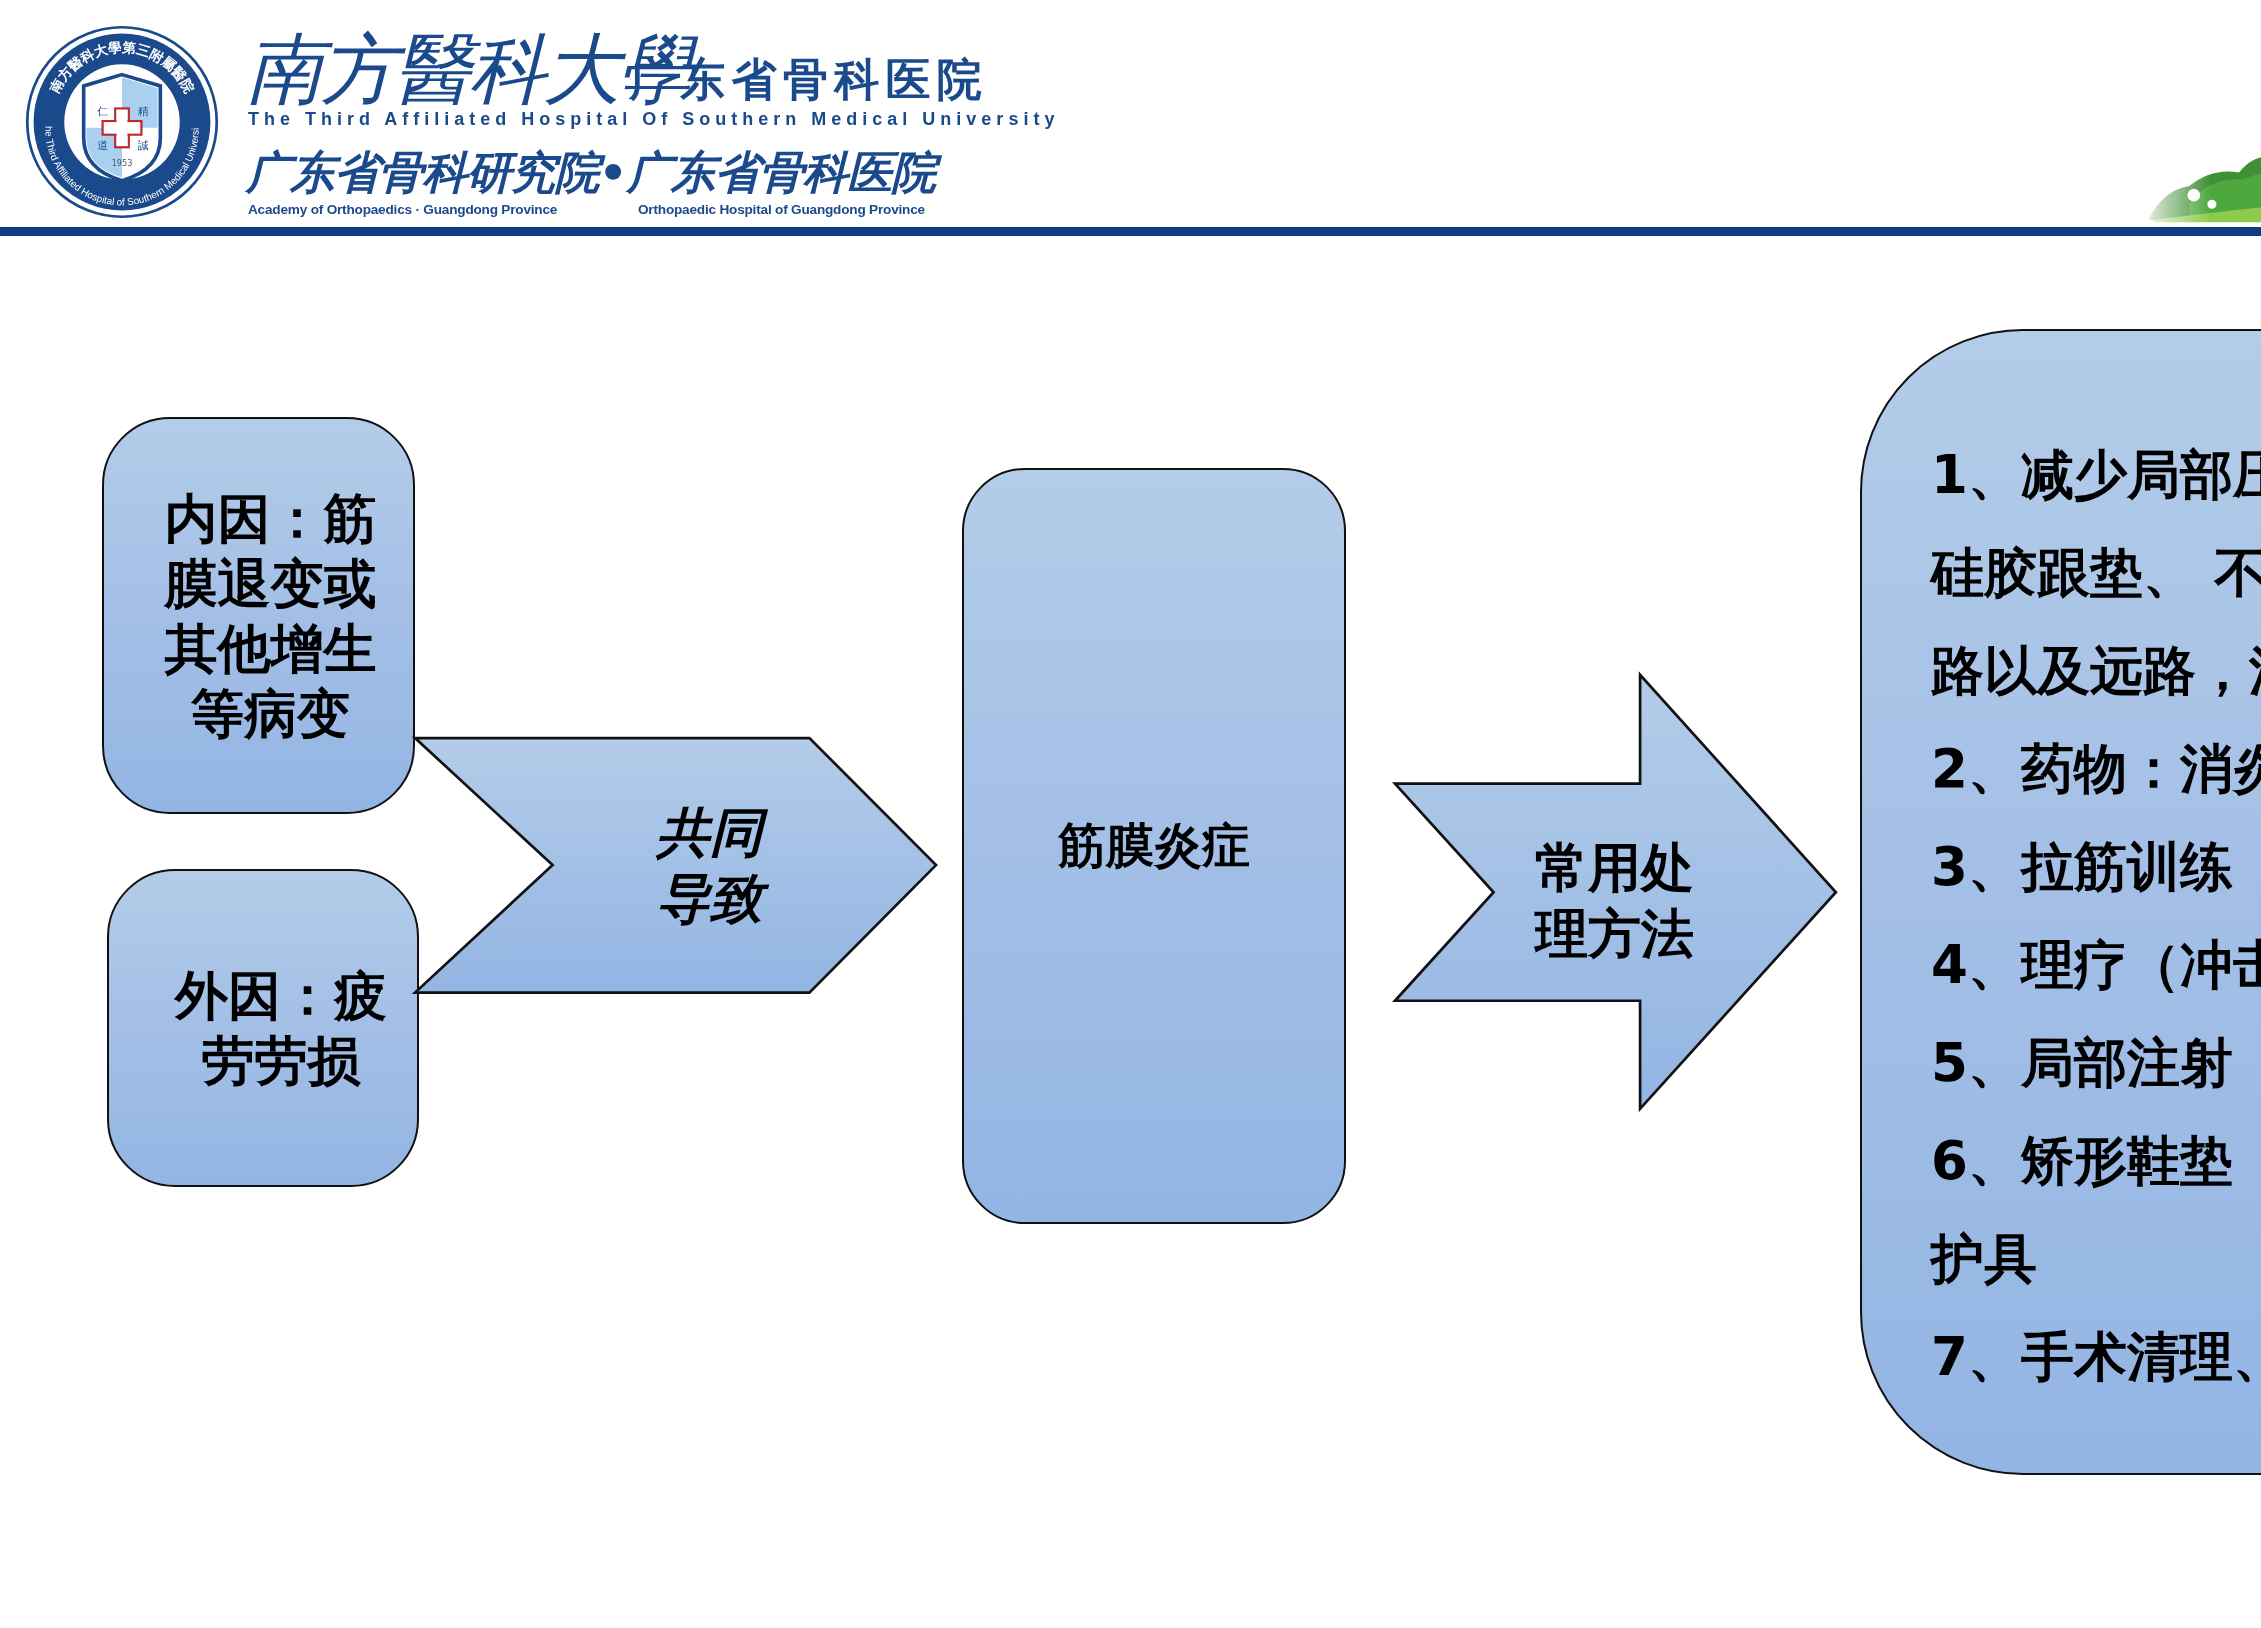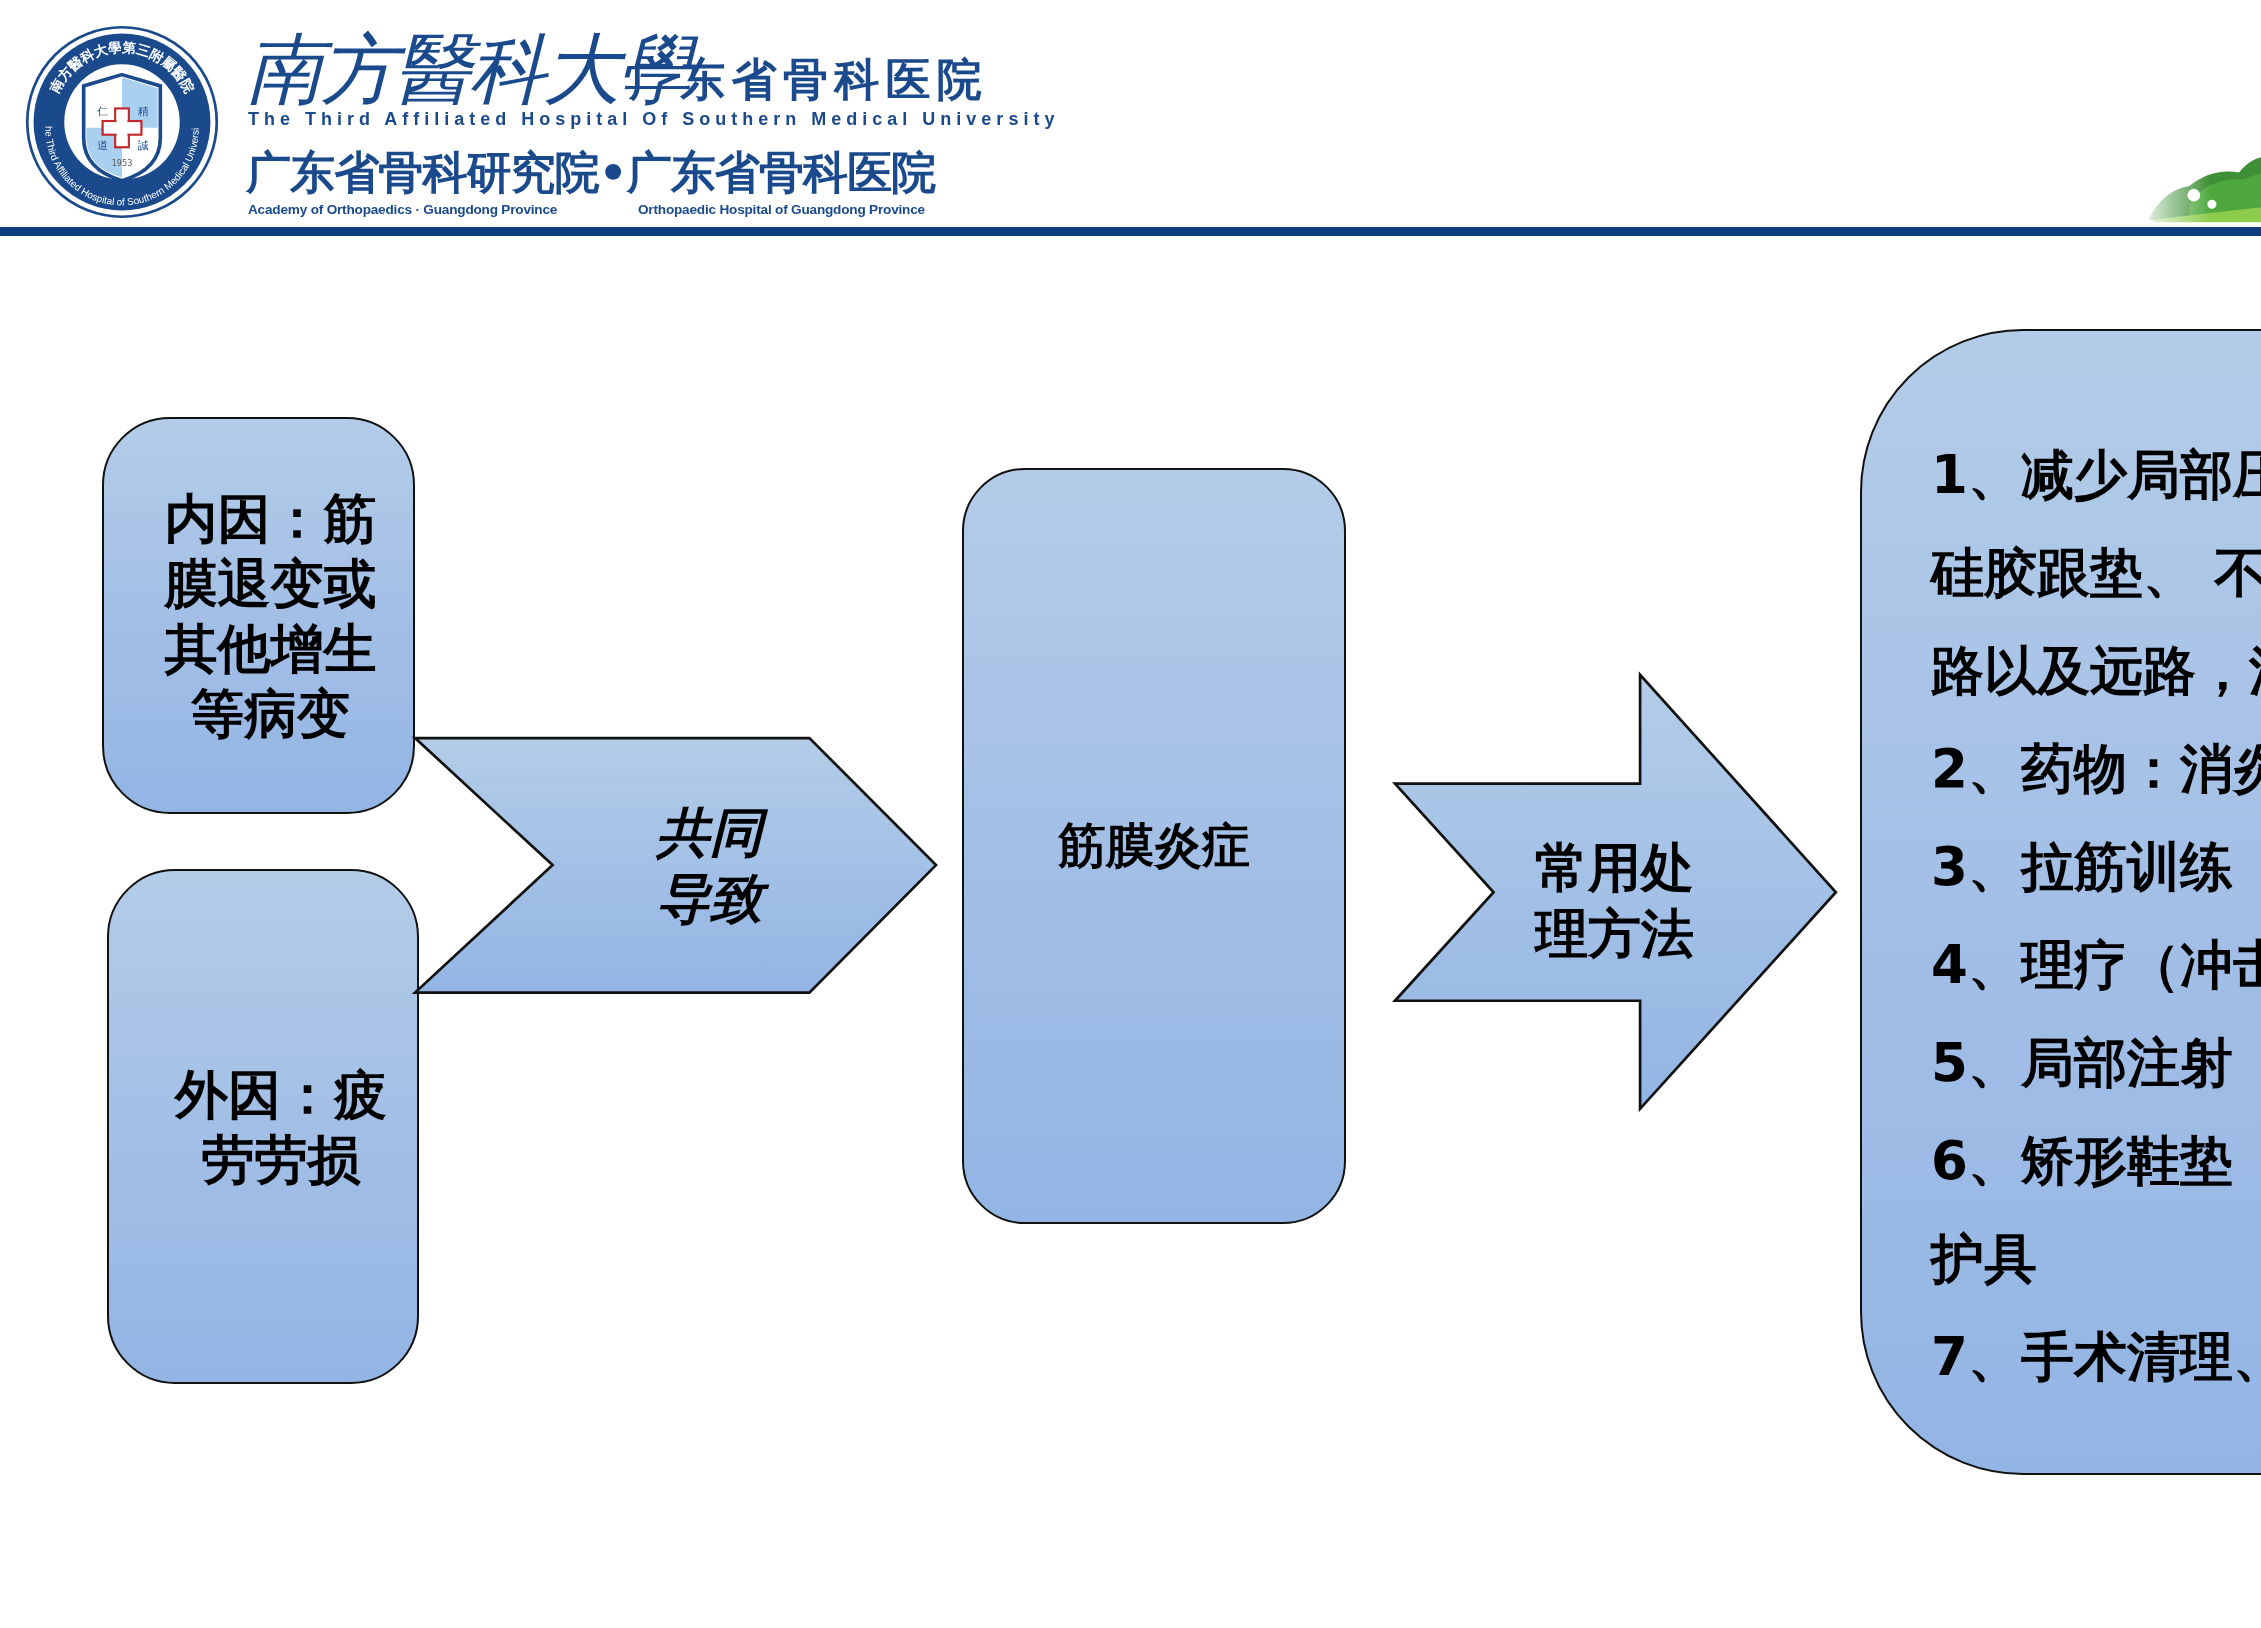--- a/index.html
+++ b/index.html
@@ -7,34 +7,34 @@
          font-family:"DejaVu Sans","Liberation Sans",sans-serif; }
   .abs { position:absolute; }
 
   
   .logo { left:25px; top:25px; width:194px; height:194px; }
   .hdr-blue { color:#1B4A8C; font-weight:bold; white-space:nowrap; }
   .title-cal { left:246px; top:27px; font-size:77px; font-family:"DejaVu Serif","Liberation Serif",serif;
                font-style:italic; font-weight:normal; letter-spacing:-2.7px; line-height:86px; }
   .title-affil { left:629px; top:54px; font-size:45px; letter-spacing:6.3px; line-height:52px; }
   .title-en { left:248px; top:108px; font-size:18px; letter-spacing:5px; line-height:22px; font-family:"Liberation Sans",sans-serif; }
-  .title-cn2 { left:246px; top:146px; font-size:45px; letter-spacing:-0.9px; line-height:53px; }
+  .title-cn2 { left:246px; top:146px; font-size:45px; letter-spacing:-0.9px; line-height:53px;font-style:italic; }
   .sub-en { top:202px; font-size:13.6px; line-height:15.4px; font-family:"Liberation Sans",sans-serif; letter-spacing:-0.2px; }
   .sub-en-1 { left:248px; }
   .sub-en-2 { left:638px; }
   .banner { left:2135px; top:13.6px; width:760px; height:213px; }
   .hdr-bar { left:0; top:227px; width:2894px; height:9px; background:#0E3E7E; }
 
   
   .box { position:absolute; border:2.7px solid #111; box-sizing:border-box;
          background:linear-gradient(to bottom,#B3CCE8 0%,#A3BFE6 50%,#93B5E4 100%);
          display:flex; align-items:center; justify-content:center; text-align:center; }
   .box-text { color:#000; font-weight:bold; font-family:"DejaVu Sans","Liberation Sans",sans-serif; }
   .cause1 { left:102px; top:417px; width:313px; height:397px; border-radius:68px;padding-left:24px; }
-  .cause2 { left:107px; top:869px; width:312px; height:515px; border-radius:68px;padding-left:36px; }
+  .cause2 { left:107px; top:869px; width:312px; height:318px; border-radius:68px;padding-left:36px; }
   .cause-text { font-size:53px; line-height:65px; width:226px; letter-spacing:0px; }
   .center { left:962px; top:468px; width:384px; height:756px; border-radius:63px; }
   .center-text { font-size:48px; white-space:nowrap; }
   .treat { left:1860px; top:329px; width:957px; height:1146px; border-radius:163px;
            display:block; text-align:left; }
   .treat-list { position:absolute; left:69px; top:95px; margin:0; padding:0; list-style:none; }
   .treat-list li { font-size:53px; line-height:98px; height:98px; font-weight:bold; color:#000; white-space:nowrap; }
 
   svg.arrow { position:absolute; overflow:visible; }
   .arrow-text { position:absolute; font-size:53px; font-weight:bold; color:#000; line-height:66px; text-align:center; }

